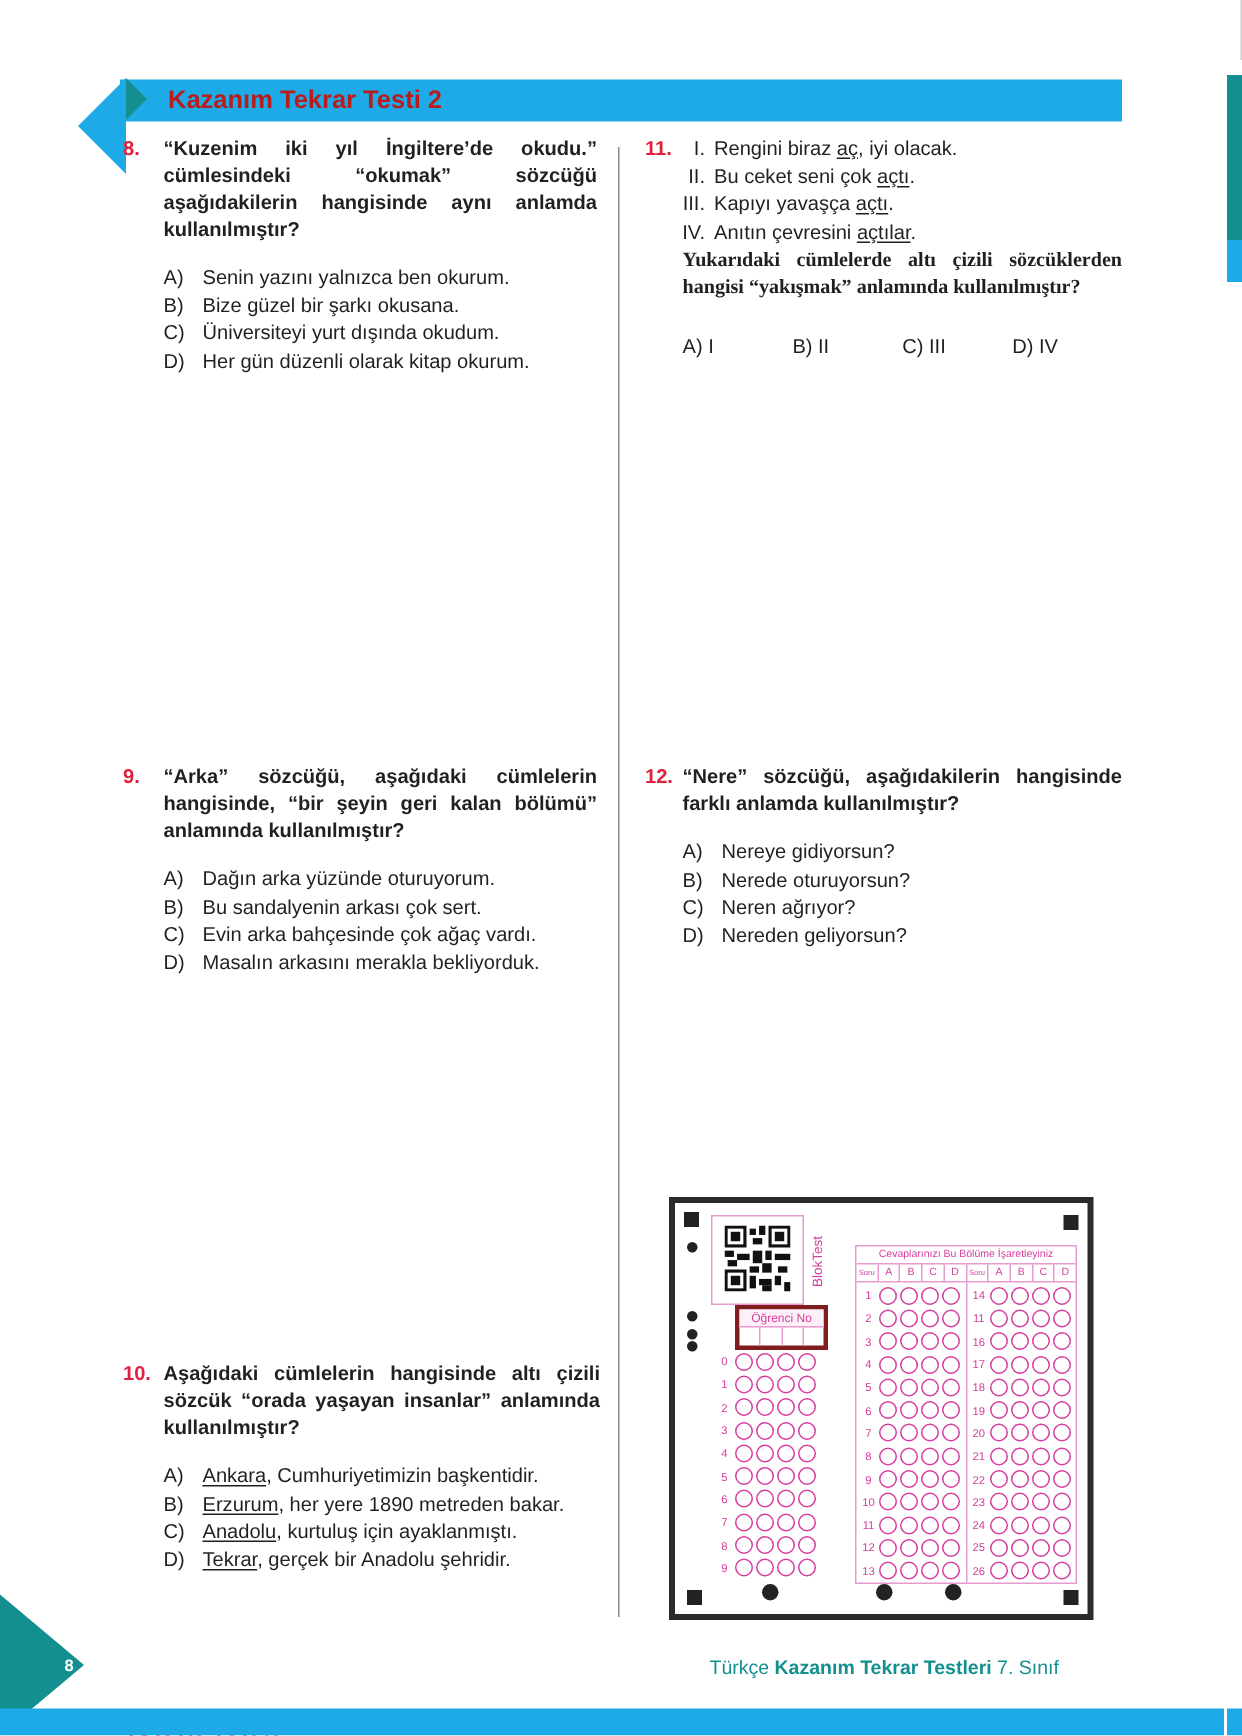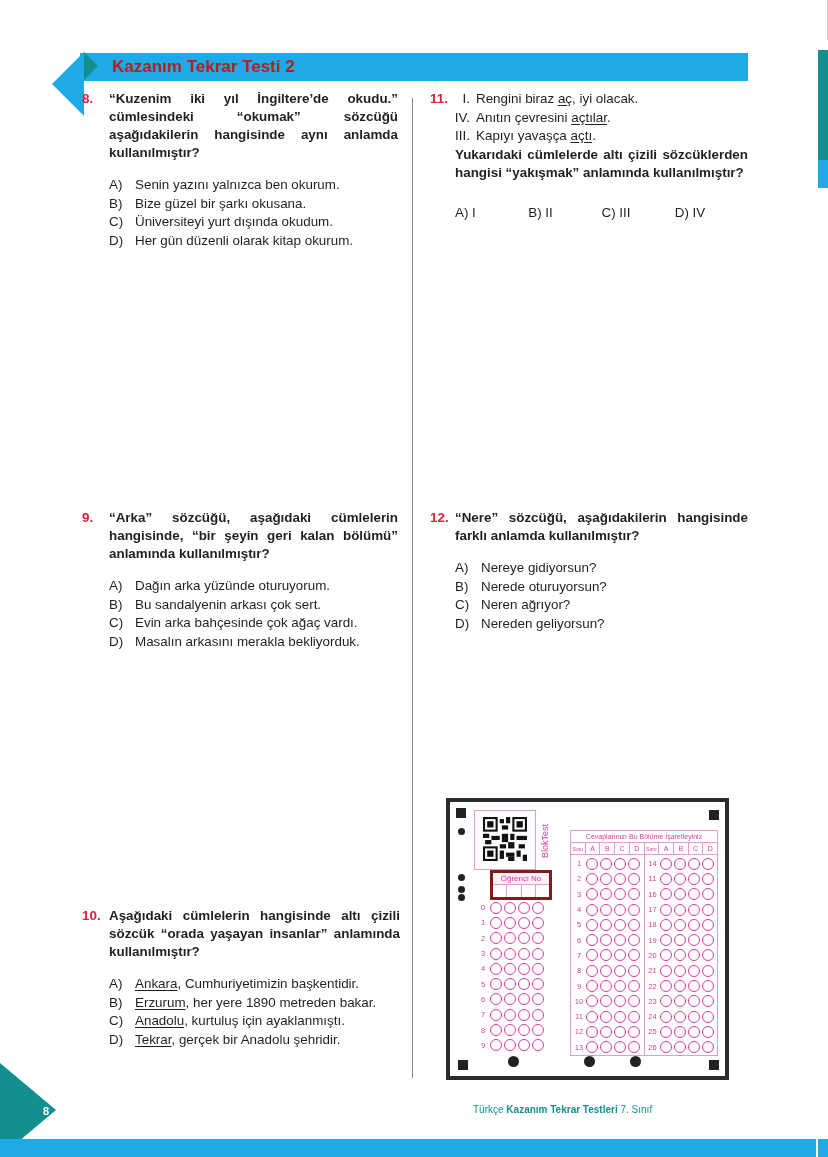--- a/index.html
+++ b/index.html
@@ -60,21 +60,21 @@
   .ans-cols { display: flex; }
   .ans-col { flex: 1; padding: 1px 0 0 1px; }
   .ans-col:first-child { border-right: 1px solid #e79ad0; }
 
   
   .footer-tri { position: absolute; left: -6px; top: 1058px; width: 0; height: 0;
     border-top: 52px solid transparent; border-bottom: 52px solid transparent; border-left: 62px solid #138f8f; }
   .page-num { position: absolute; left: 43px; top: 1105px; font-size: 11px; font-weight: bold; color: #fff; }
   .logo { position: absolute; left: 84px; top: 1144px; font-size: 27px; font-weight: normal; color: #e32028; letter-spacing: 0.3px; }
   .logo sup { font-size: 8px; vertical-align: top; position: relative; top: 2px; }
-  .footer-text { position: absolute; left: 473px; top: 1104px; font-size: 10px; color: #138f8f; }
+  .footer-text { position: absolute; left: 473px; top: 1104px; font-size: 13px; color: #138f8f; }
   .footer-text b { font-weight: bold; }
   .footer-bar { position: absolute; left: 0; top: 1139px; width: 816px; height: 18px; background: #1eaae7; }
   .footer-bar-end { position: absolute; left: 818px; top: 1139px; width: 10px; height: 18px; background: #1eaae7; }
 </style>
 </head>
 <body>
 
 <div class="side-deco"></div>
 <div class="side-tab"></div>
 <div class="side-tab-blue"></div>
@@ -112,28 +112,32 @@
 </div>
 
 <div class="q" style="left:430px; top:90px; width:318px;">
   <span class="q-num">11.</span>
   <div style="padding-left:0;">
     <div class="roman">
         <span class="roman-n" style="margin-left:0;width:40px;">I.</span>
         <span><span>Rengini biraz </span><span class="u">aç</span><span>, iyi olacak.</span></span>
       </div>
     <div class="roman">
-        <span class="roman-n" style="width:40px;">IV.</span>
-        <span><span>Anıtın çevresini </span><span class="u">açtılar</span><span>.</span></span>
+        <span class="roman-n" style="width:40px;">II.</span>
+        <span><span>Bu ceket seni çok </span><span class="u">açtı</span><span>.</span></span>
       </div>
     <div class="roman">
         <span class="roman-n" style="width:40px;">III.</span>
         <span><span>Kapıyı yavaşça </span><span class="u">açtı</span><span>.</span></span>
       </div>
-    <div class="q-stem" style="padding-left:25px;">Yukarıdaki cümlelerde altı çizili sözcüklerden hangisi “yakışmak” anlamında kullanılmıştır?</div>
+    <div class="roman">
+        <span class="roman-n" style="width:40px;">IV.</span>
+        <span><span>Anıtın çevresini </span><span class="u">açtılar</span><span>.</span></span>
+      </div>
+    <div class="q-stem" style="padding-left:25px;font-family:Liberation Serif, serif;">Yukarıdaki cümlelerde altı çizili sözcüklerden hangisi “yakışmak” anlamında kullanılmıştır?</div>
     <div class="inline-opts" style="padding-left:25px;">
       <span>A) I</span>
       <span>B) II</span>
       <span>C) III</span>
       <span>D) IV</span>
     </div>
   </div>
 </div>
 
 <div class="q" style="left:82px; top:509px; width:316px;">

